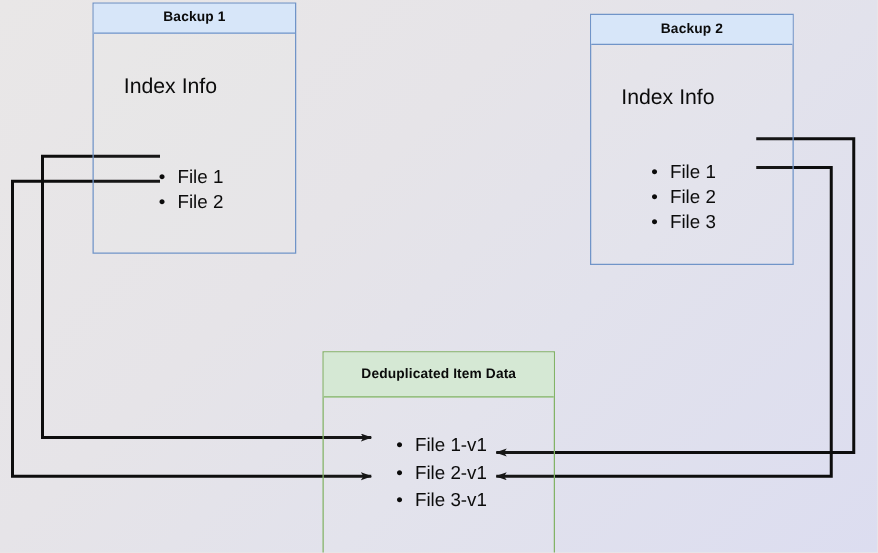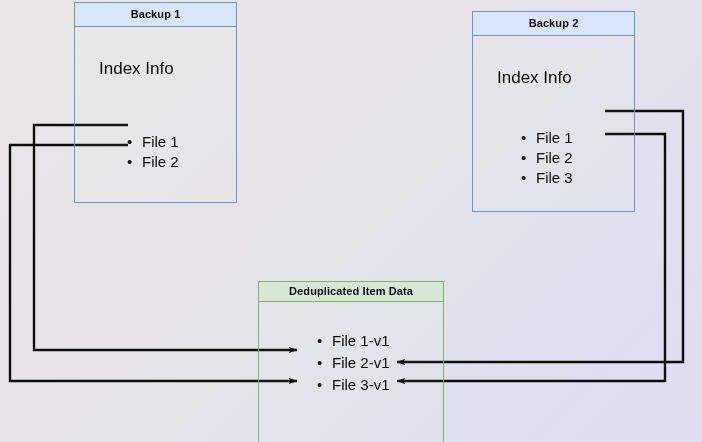--- a/index.html
+++ b/index.html
@@ -54,21 +54,21 @@
     justify-content: center;
   }
   .hdr-blue {
     background: #d7e6f9;
     border-bottom: 1.6px solid #7094c8;
     height: 24px;
   }
   .hdr-green {
     background: #d5e8d4;
     border-bottom: 1.6px solid #82b366;
-    height: 20px;
+    height: 36px;
     text-align: center;
   }
   .box-body {
     position: relative;
     flex: 1 1 auto;
   }
   .index-label {
     position: absolute;
     font-size: 17px;
     color: #0b0b0b;

